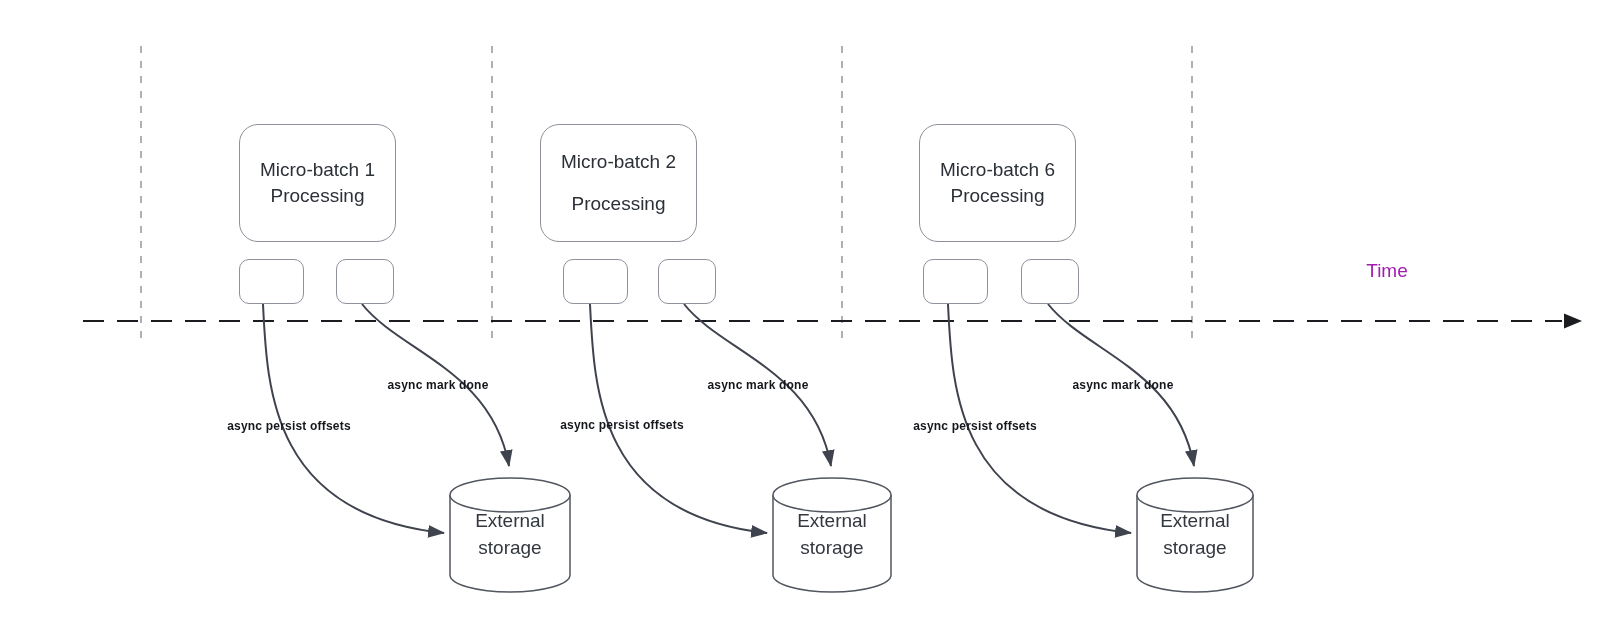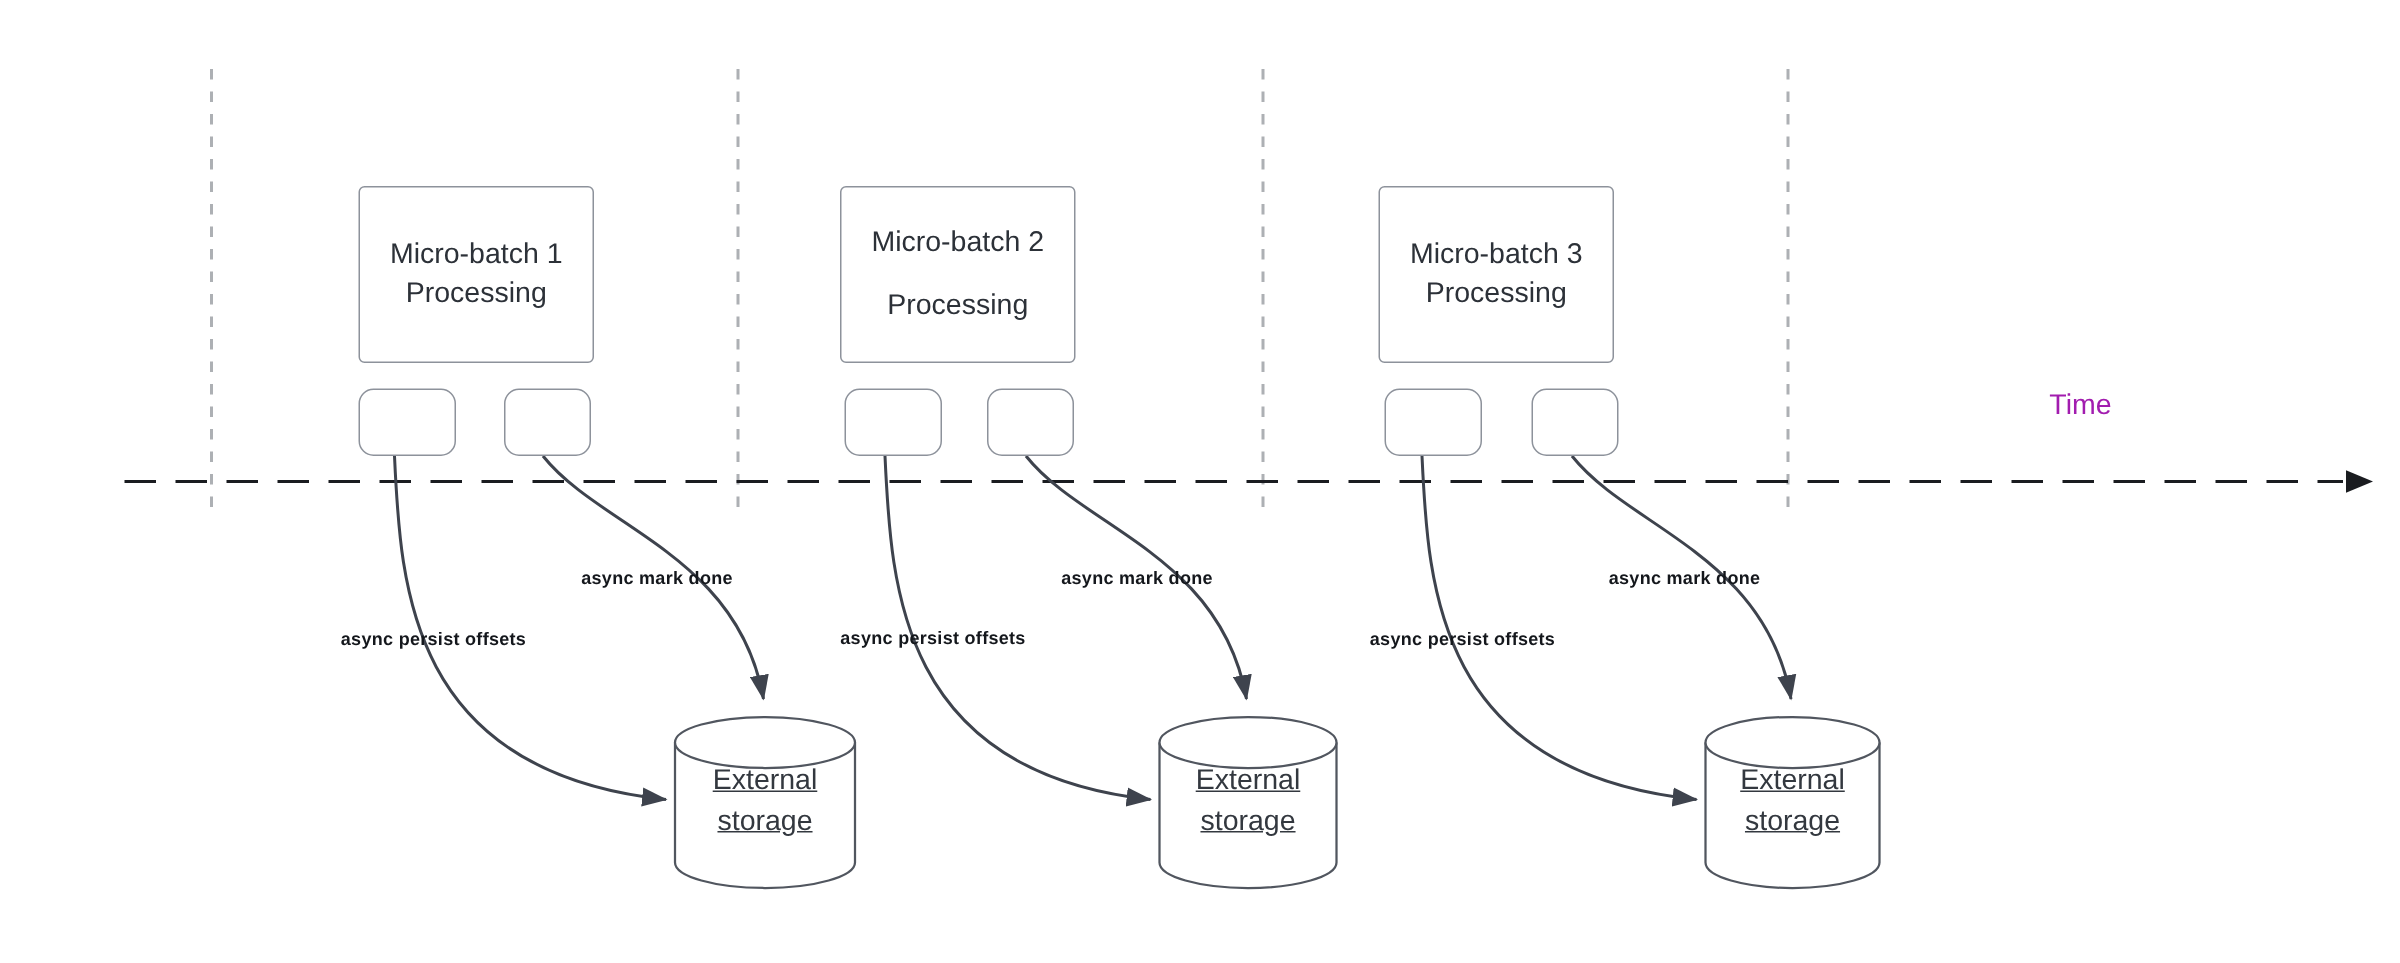--- a/index.html
+++ b/index.html
@@ -3,35 +3,35 @@
 <meta charset="utf-8">
 <style>
   html,body{margin:0;padding:0;background:#ffffff;}
   .canvas{
     position:relative;width:1600px;height:642px;background:#ffffff;overflow:hidden;
     font-family:"Liberation Sans","DejaVu Sans",sans-serif;
   }
   .layer{position:absolute;left:0;top:0;width:1600px;height:642px;}
   .main-box{
     position:absolute;width:155px;height:116px;background:#ffffff;
-    border:1.5px solid #8d929b;border-radius:4px;
+    border:1.5px solid #8d929b;border-radius:19px;
     display:flex;flex-direction:column;align-items:center;justify-content:center;
     color:#2c3138;font-size:19px;line-height:26px;text-align:center;
   }
   .small-box{
     position:absolute;top:259px;height:45px;background:#ffffff;
     border:1.5px solid #8d929b;border-radius:10px;box-sizing:border-box;
   }
   .async-label{
     position:absolute;transform:translateX(-50%);white-space:nowrap;
     font-size:12px;font-weight:bold;color:#14171c;letter-spacing:.2px;
   }
   .storage-label{
     position:absolute;width:140px;transform:translateX(-50%);
-    text-align:center;color:#33383f;font-size:19px;line-height:27px;text-decoration:underline;
+    text-align:center;color:#33383f;font-size:19px;line-height:27px;
   }
   .time-label{
     position:absolute;left:1387px;top:260px;transform:translateX(-50%);
     color:#a21caf;font-size:19px;
   }
 </style>
 </head>
 <body>
 
 <div class="canvas">
@@ -82,35 +82,35 @@
   </div>
   <div class="small-box" style="left:239px;width:65px;"></div>
   <div class="small-box" style="left:336px;width:58px;"></div>
   <div class="async-label" style="left:289px;top:419px;">async persist offsets</div>
   <div class="async-label" style="left:438px;top:378px;">async mark done</div>
   <div class="storage-label" style="left:510px;top:507px;">
     <div>External</div>
     <div>storage</div>
   </div>
 
-  <div class="main-box" style="left:560px;top:124px;gap:16px;">
+  <div class="main-box" style="left:540px;top:124px;gap:16px;">
     <span>Micro-batch 2</span>
     <span>Processing</span>
   </div>
   <div class="small-box" style="left:563px;width:65px;"></div>
   <div class="small-box" style="left:658px;width:58px;"></div>
   <div class="async-label" style="left:622px;top:418px;">async persist offsets</div>
   <div class="async-label" style="left:758px;top:378px;">async mark done</div>
   <div class="storage-label" style="left:832px;top:507px;">
     <div>External</div>
     <div>storage</div>
   </div>
 
   <div class="main-box" style="left:919px;top:124px;">
-    <span>Micro-batch 3</span>
+    <span>Micro-batch 6</span>
     <span>Processing</span>
   </div>
   <div class="small-box" style="left:923px;width:65px;"></div>
   <div class="small-box" style="left:1021px;width:58px;"></div>
   <div class="async-label" style="left:975px;top:419px;">async persist offsets</div>
   <div class="async-label" style="left:1123px;top:378px;">async mark done</div>
   <div class="storage-label" style="left:1195px;top:507px;">
     <div>External</div>
     <div>storage</div>
   </div>

